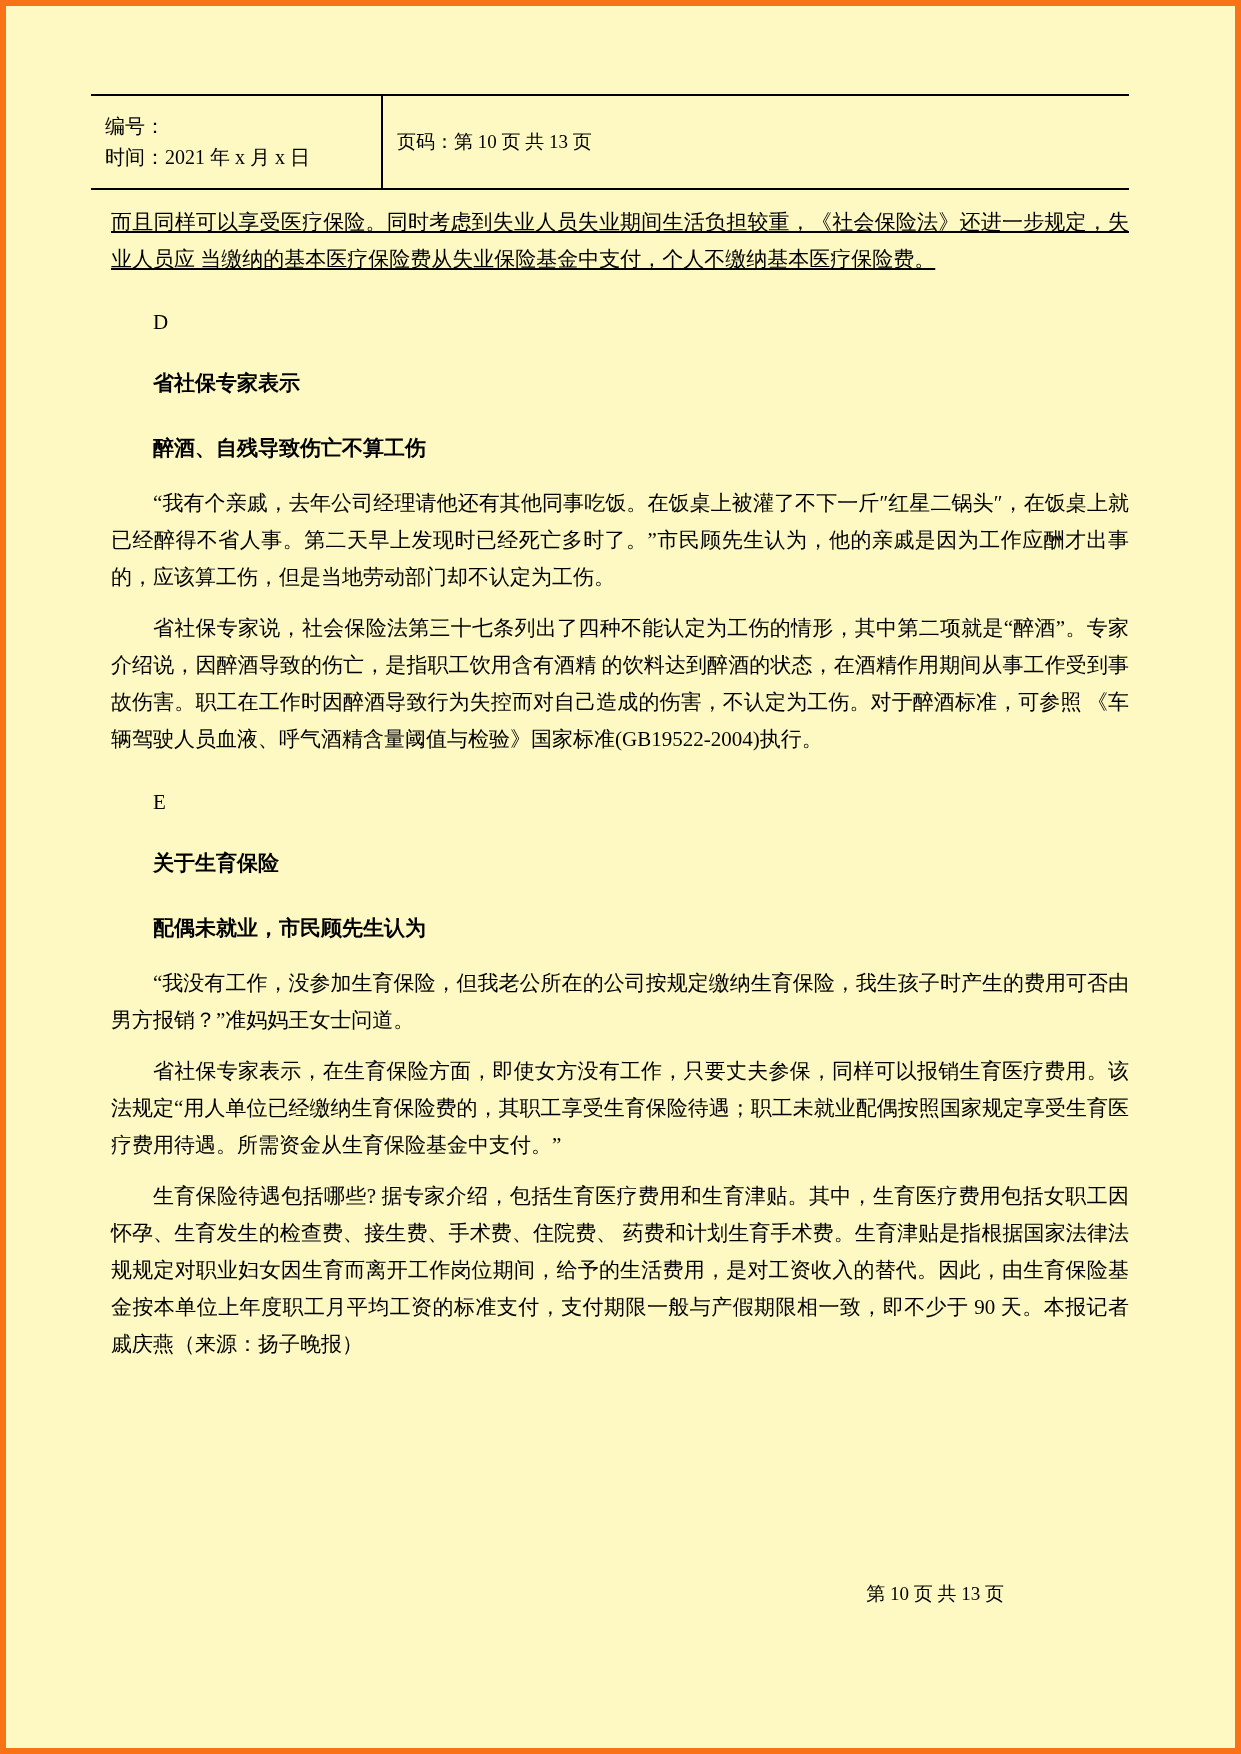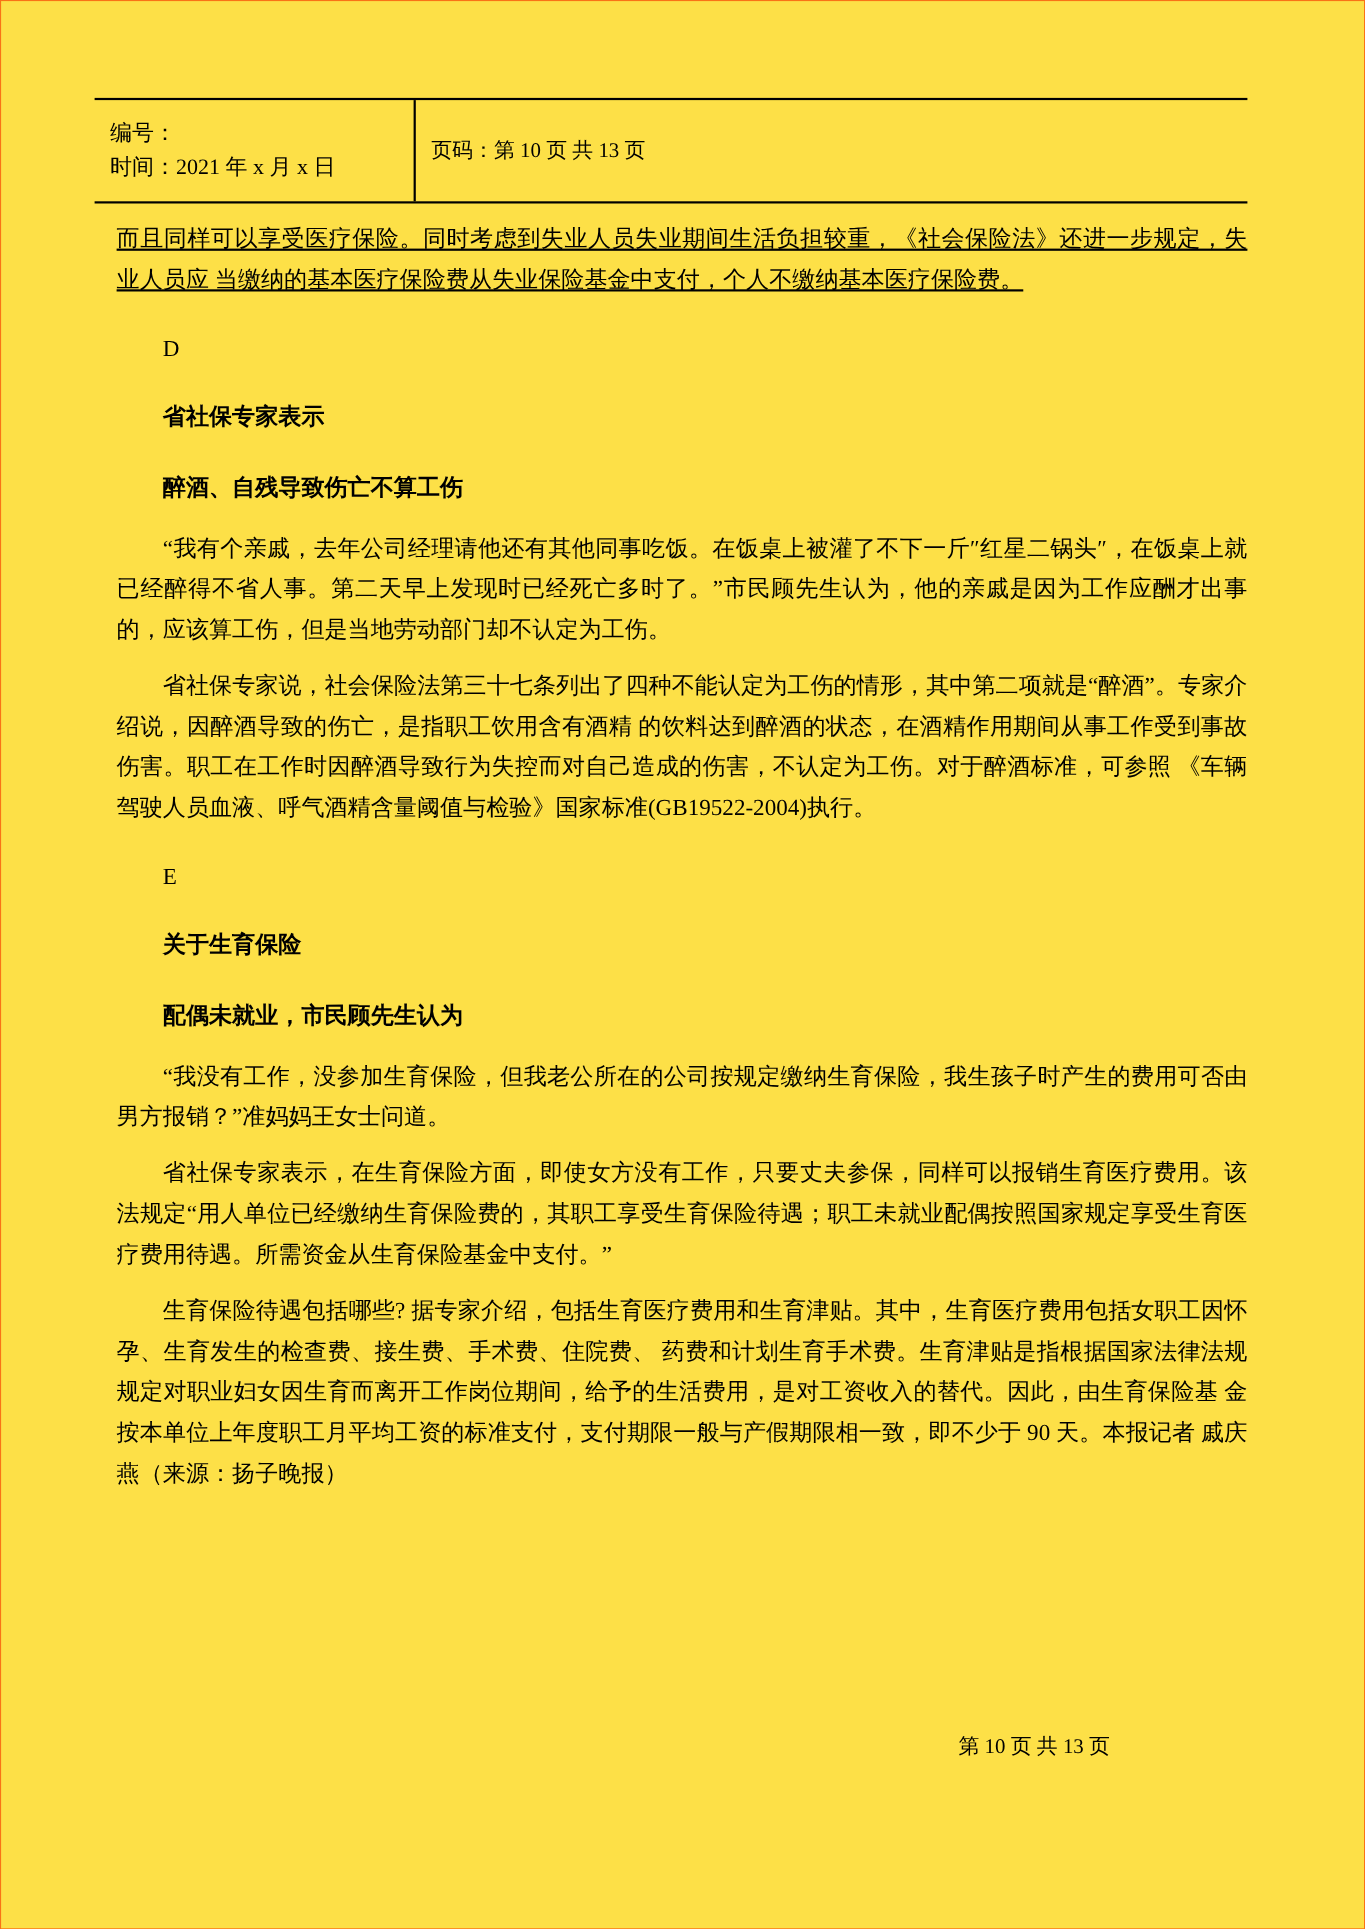--- a/index.html
+++ b/index.html
@@ -1,22 +1,22 @@
 <!DOCTYPE html>
 <html><head>
 <meta charset="utf-8">
 <style>
   * { margin: 0; padding: 0; box-sizing: border-box; }
   html, body { background: #ffffff; }
   .page {
     position: relative;
     width: 1241px;
     height: 1754px;
-    background: #fde047;
-    border: 1px solid #f97316;
+    background: #fef9c3;
+    border: 6px solid #f97316;
     font-family: "Liberation Serif", "DejaVu Serif", serif;
     color: #000000;
     overflow: hidden;
   }
   
   .header-table {
     display: flex;
     align-items: stretch;
     margin: 88px 106px 0 85px;
     border-top: 2px solid #000;

